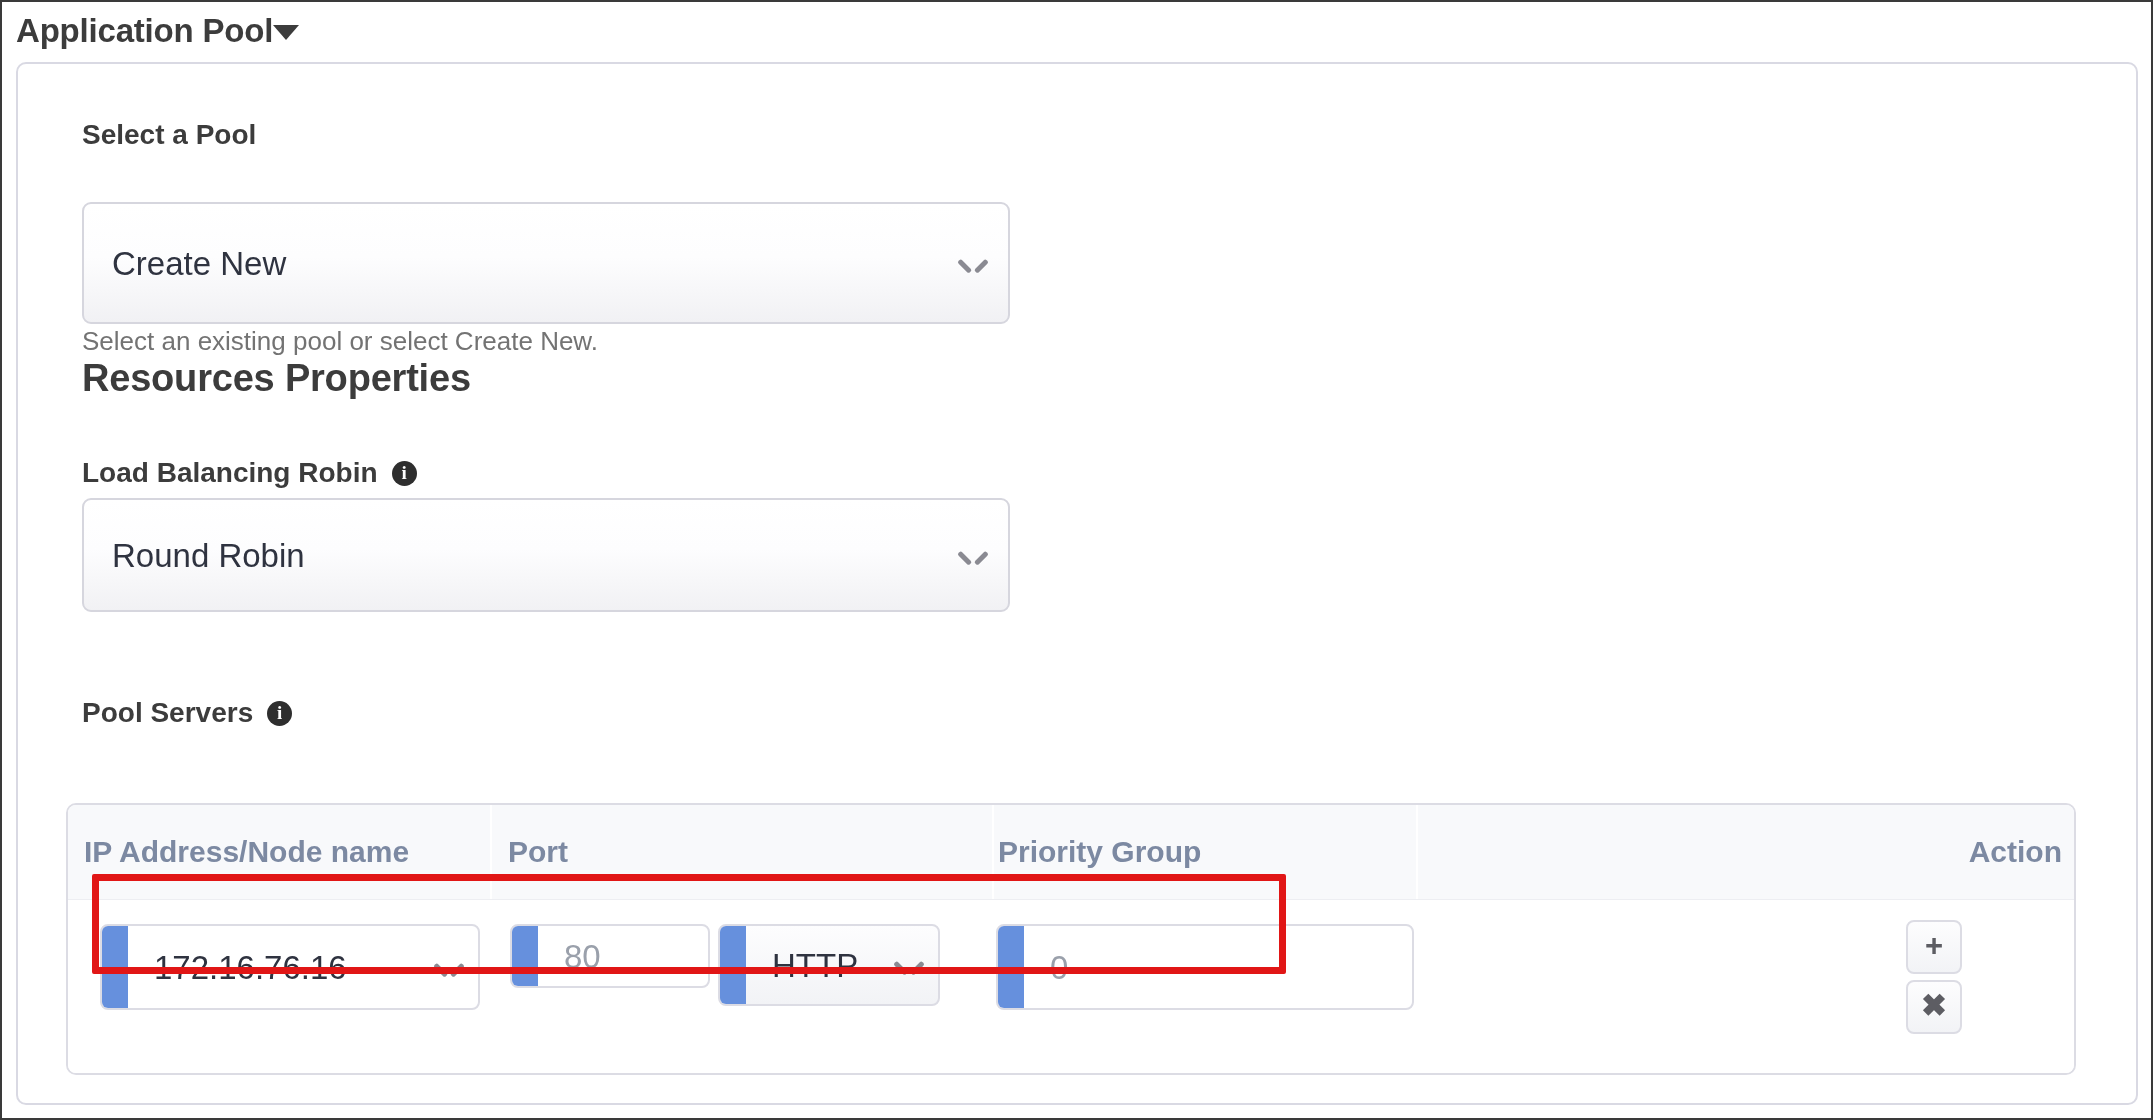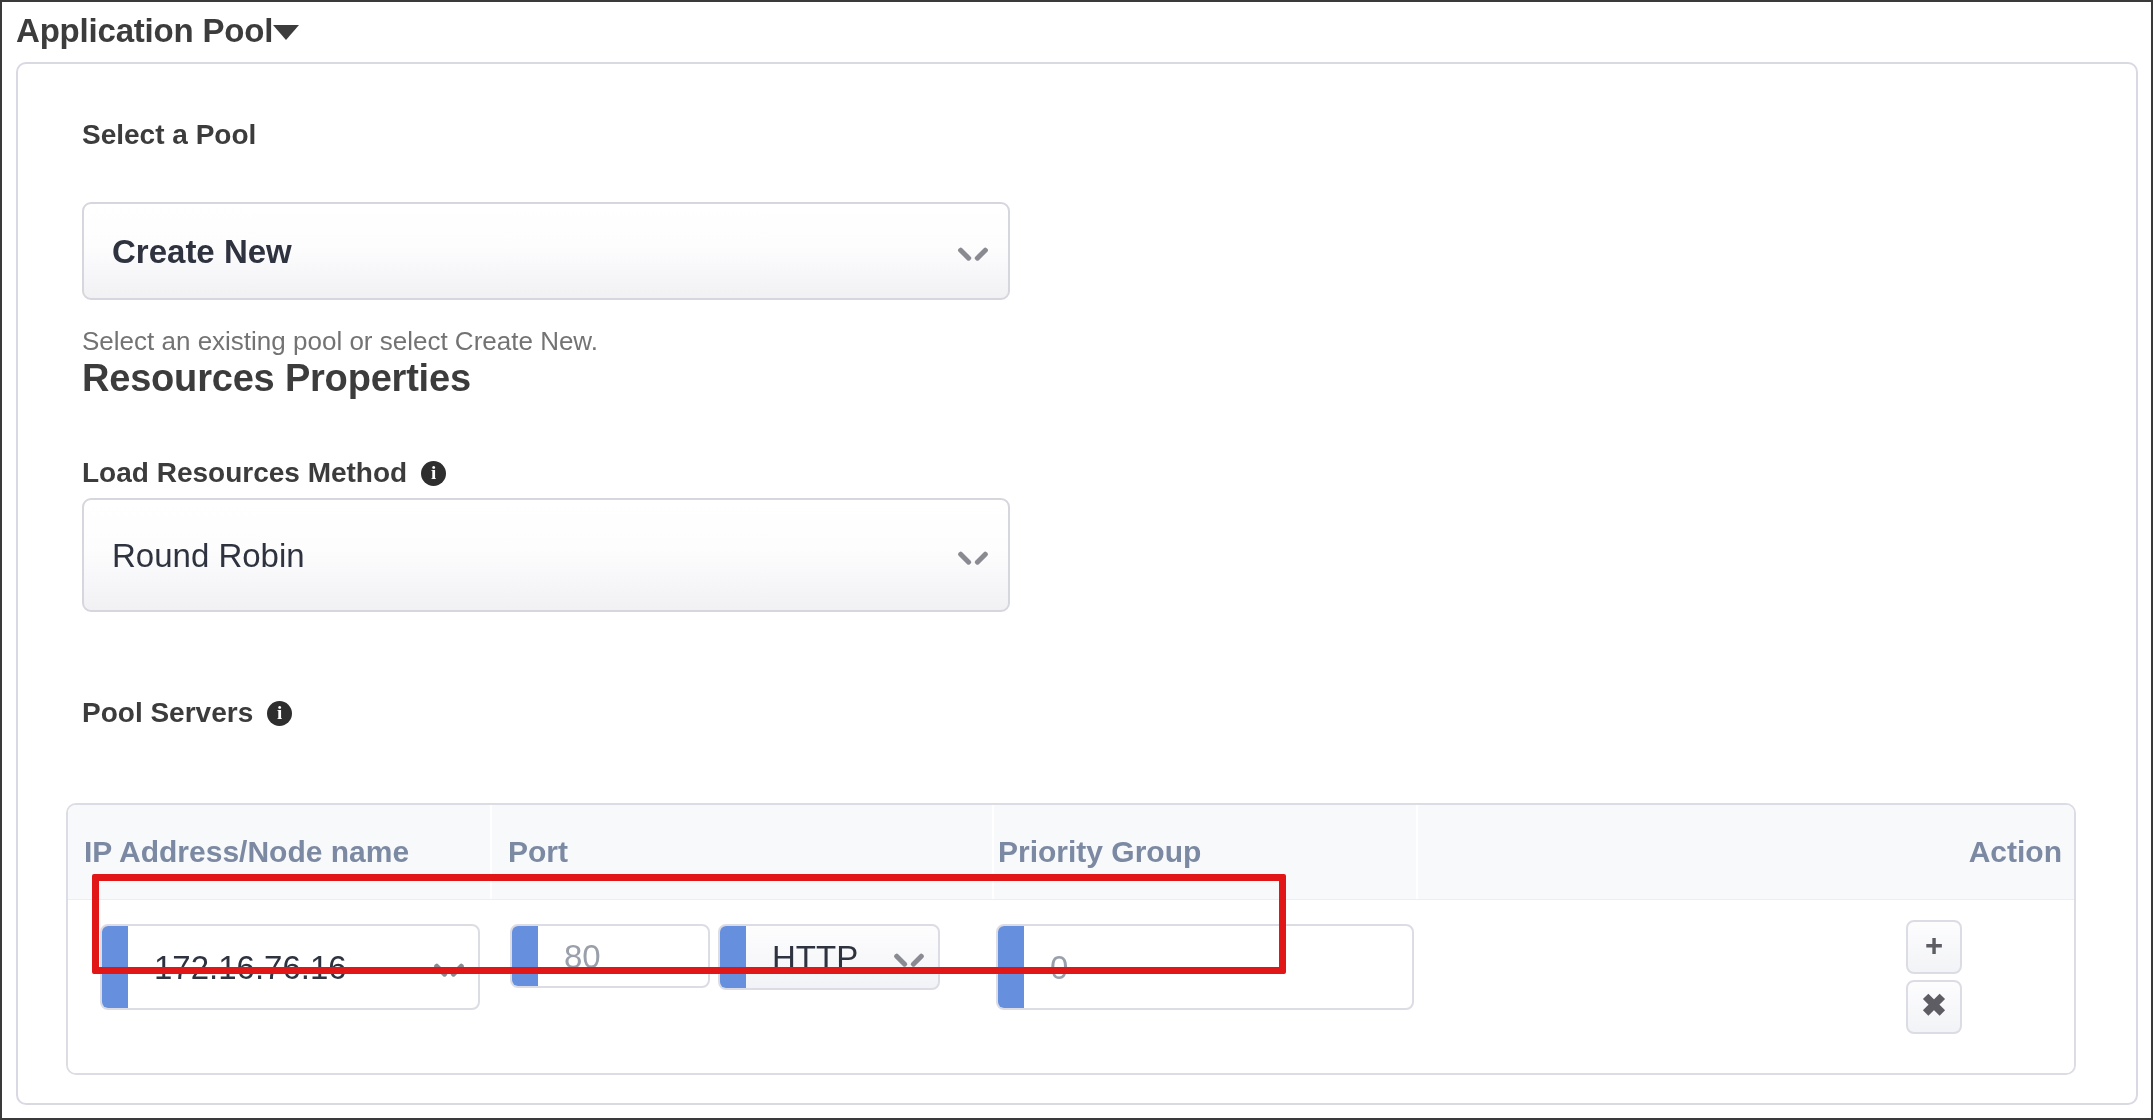--- a/index.html
+++ b/index.html
@@ -280,31 +280,31 @@
     <span class="section-header-title">Application Pool</span>
     <span class="caret-down"></span>
   </div>
 
   <div class="panel-card">
 
     <div class="field-label" style="left:64px; top:57px;">
       <span>Select a Pool</span>
     </div>
 
-    <div class="select-control" style="left:64px; top:138px; width:928px; height:98px;font-weight:bold;">
+    <div class="select-control" style="left:64px; top:138px; width:928px; height:122px;">
       <span class="select-value">Create New</span>
       <span class="chevron"></span>
     </div>
 
     <div class="helper-text" style="left:64px; top:264px;">Select an existing pool or select Create New.</div>
 
     <div class="sub-heading" style="left:64px; top:295px;">Resources Properties</div>
 
     <div class="field-label" style="left:64px; top:287px; margin-top:108px;">
-      <span>Load Resources Method</span>
+      <span>Load Balancing Robin</span>
       <span class="info-icon">i</span>
     </div>
 
     <div class="select-control" style="left:64px; top:434px; width:928px; height:114px;">
       <span class="select-value">Round Robin</span>
       <span class="chevron"></span>
     </div>
 
     <div class="field-label" style="left:64px; top:635px;">
       <span>Pool Servers</span>
@@ -335,21 +335,21 @@
         </span>
       </div>
 
       <div class="row-field bg-white" style="left:442px; top:24px; width:200px; height:64px;">
         <span class="accent-bar"></span>
         <span class="row-field-inner">
           <span class="row-field-text val-placeholder">80</span>
         </span>
       </div>
 
-      <div class="row-field bg-grey" style="left:650px; top:24px; width:222px; height:66px;">
+      <div class="row-field bg-grey" style="left:650px; top:24px; width:222px; height:82px;">
         <span class="accent-bar"></span>
         <span class="row-field-inner">
           <span class="row-field-text val-filled">HTTP</span>
           <span class="chevron"></span>
         </span>
       </div>
 
       <div class="row-field bg-white" style="left:928px; top:24px; width:418px; height:86px;">
         <span class="accent-bar"></span>
         <span class="row-field-inner">

